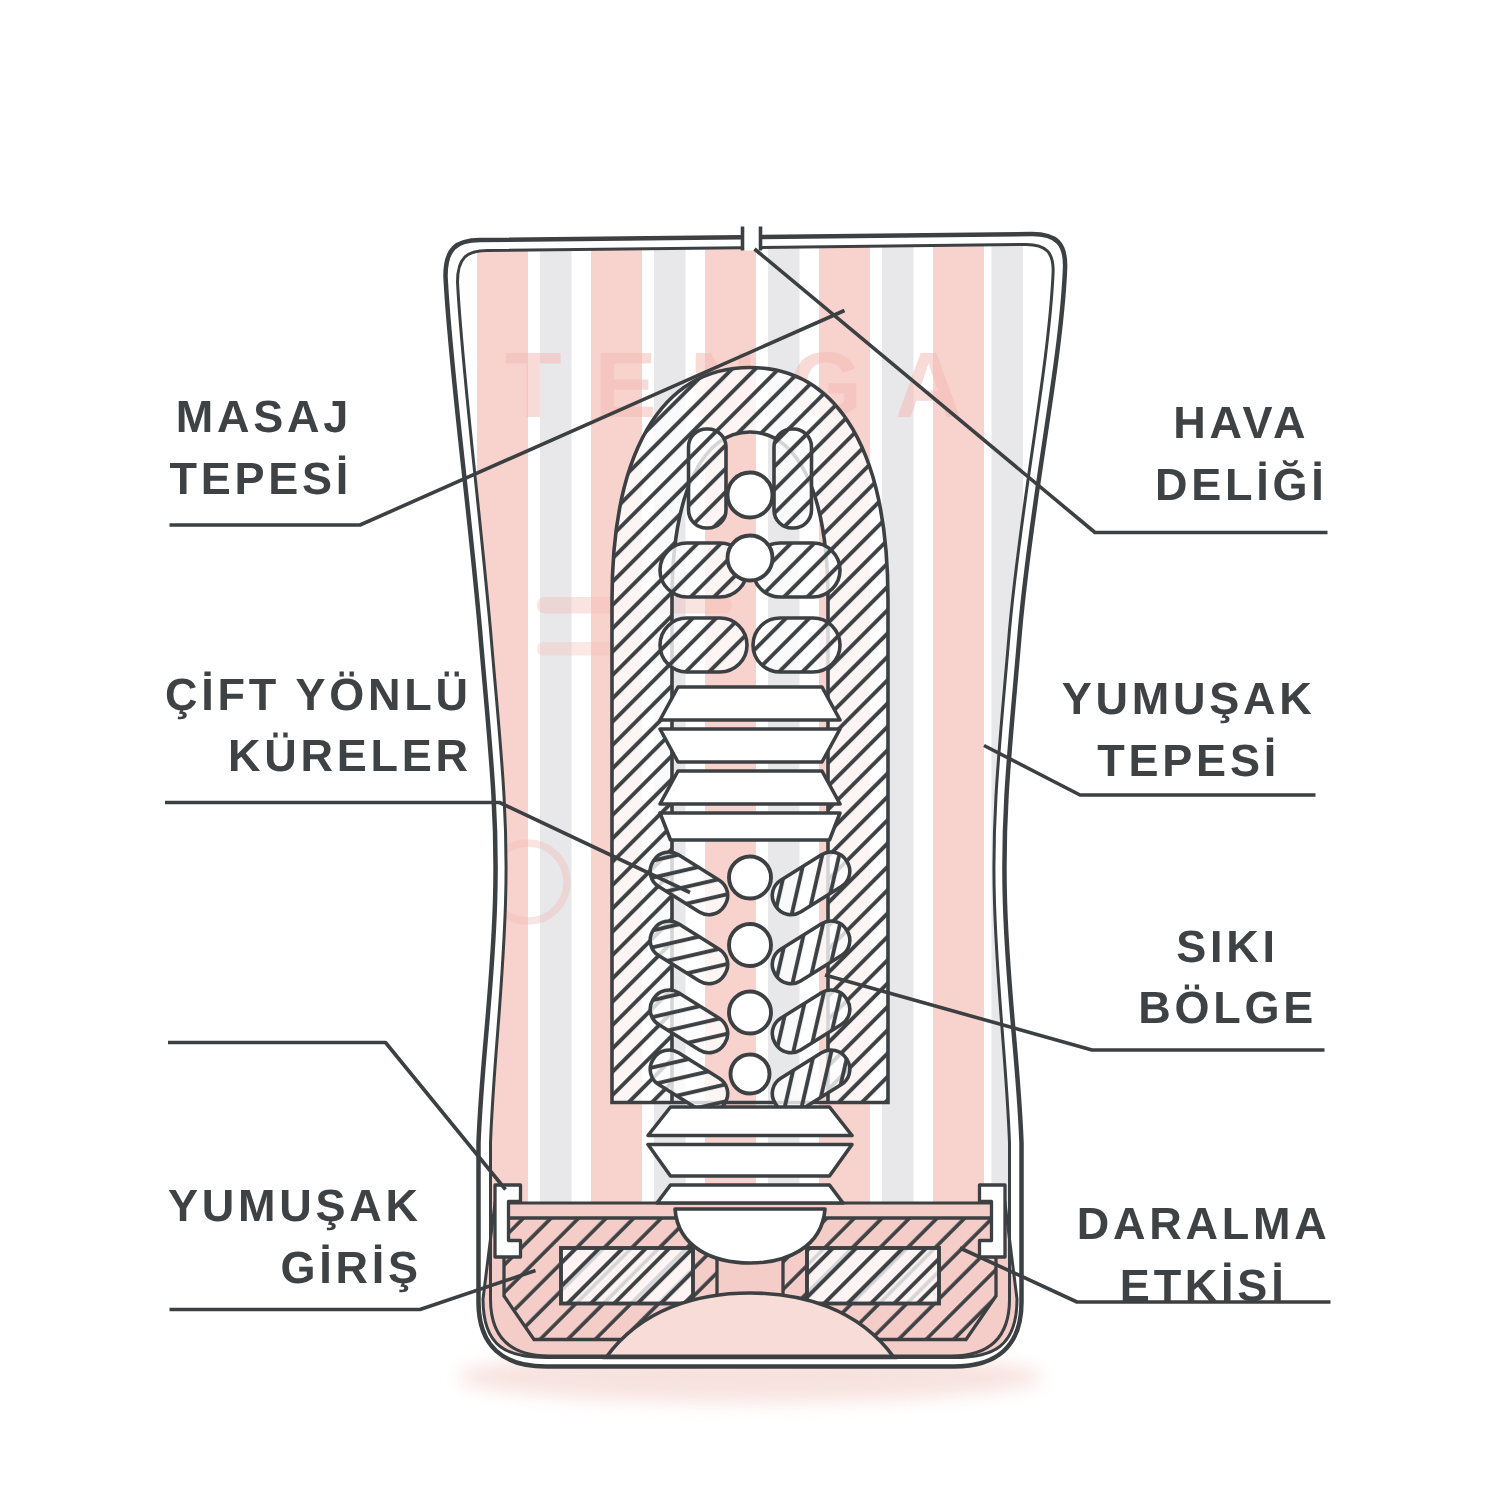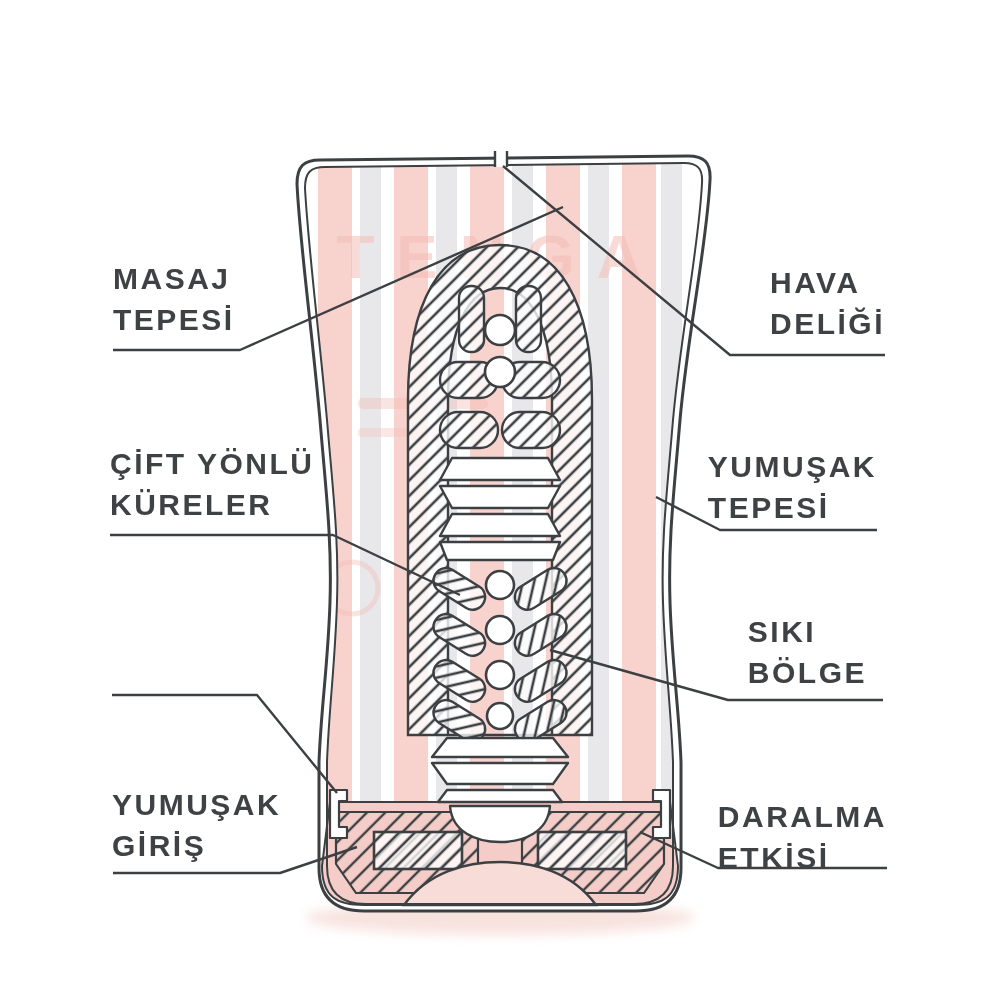--- a/index.html
+++ b/index.html
@@ -5,22 +5,22 @@
   html,body{margin:0;padding:0;background:#ffffff;}
   .stage{
     position:relative;width:1000px;height:1000px;background:#ffffff;
     font-family:"Liberation Sans", sans-serif;overflow:hidden;
   }
   .diagram-svg{position:absolute;left:0;top:0;width:1000px;height:1000px;}
   .callout{
     position:absolute;color:#3f4245;font-weight:bold;font-size:30px;
     letter-spacing:2.5px;line-height:41px;white-space:nowrap;
   }
-  .callout.left{text-align:left;}
-  .callout.right{text-align:left;}
+  .callout.left{text-align:right;}
+  .callout.right{text-align:center;}
   .callout span{display:block;}
 </style>
 </head>
 <body>
 
 <div class="stage">
 
 <svg class="diagram-svg" viewBox="0 0 1000 1000">
   <defs>
     <pattern id="hatch" patternUnits="userSpaceOnUse" width="11" height="11" patternTransform="rotate(45)">
@@ -174,21 +174,21 @@
   <span>ÇİFT YÖNLÜ</span>
   <span>KÜRELER</span>
 </div>
 
 <div class="callout right" style="right:123px;top:446px;">
   <span>YUMUŞAK</span>
   <span>TEPESİ</span>
 </div>
 
 
-<div class="callout right" style="right:133px;top:611px;">
+<div class="callout right" style="right:122px;top:611px;">
   <span>SIKI</span>
   <span>BÖLGE</span>
 </div>
 
 <div class="callout left" style="left:112px;top:784px;">
   <span>YUMUŞAK</span>
   <span>GİRİŞ</span>
 </div>
 
 <div class="callout right" style="right:113px;top:779px;margin-top:17px;">

